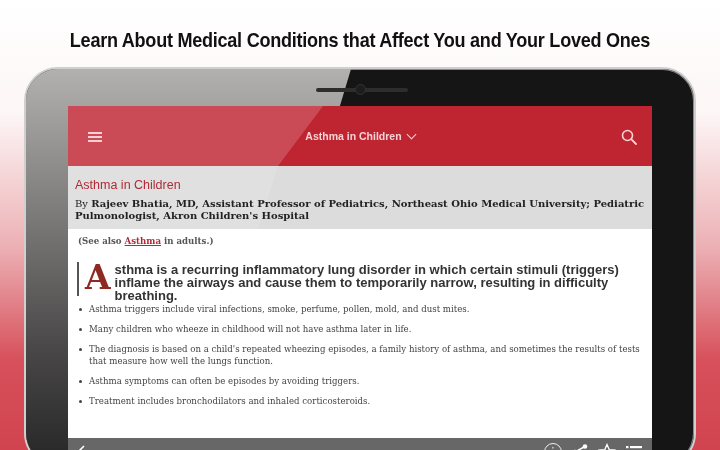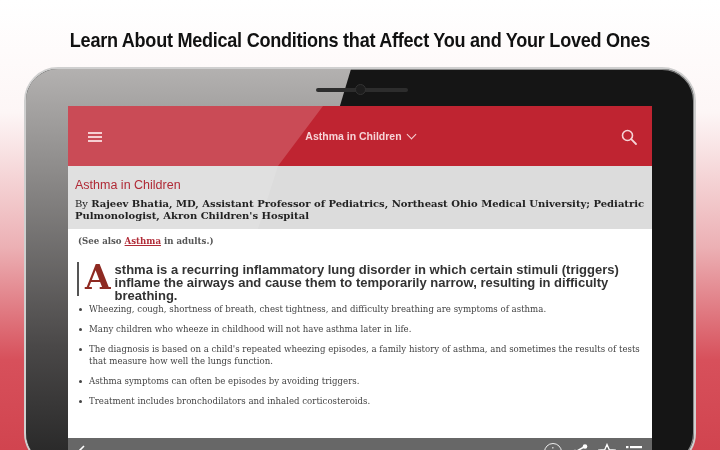--- a/index.html
+++ b/index.html
@@ -164,21 +164,21 @@
       <a>Asthma</a>
       <span>in adults.)</span>
     </div>
 
     <div class="lead">
       <div class="dropcap">A</div>
       <div class="lead-text">sthma is a recurring inflammatory lung disorder in which certain stimuli (triggers) inflame the airways and cause them to temporarily narrow, resulting in difficulty breathing.</div>
     </div>
 
     <ul class="bullets">
-      <li>Wheezing, cough, shortness of breath, chest tightness, and difficulty breathing are symptoms of asthma.</li>
+      <li>Asthma triggers include viral infections, smoke, perfume, pollen, mold, and dust mites.</li>
       <li>Many children who wheeze in childhood will not have asthma later in life.</li>
       <li>The diagnosis is based on a child's repeated wheezing episodes, a family history of asthma, and sometimes the results of tests that measure how well the lungs function.</li>
       <li>Asthma symptoms can often be episodes by avoiding triggers.</li>
       <li>Treatment includes bronchodilators and inhaled corticosteroids.</li>
     </ul>
 
     <div class="bottombar">
       <div class="back-btn">
         <svg width="16" height="16" viewBox="0 0 16 16">
             <line x1="2" y1="8" x2="14" y2="8" stroke="#fff" stroke-width="1.6"></line>

